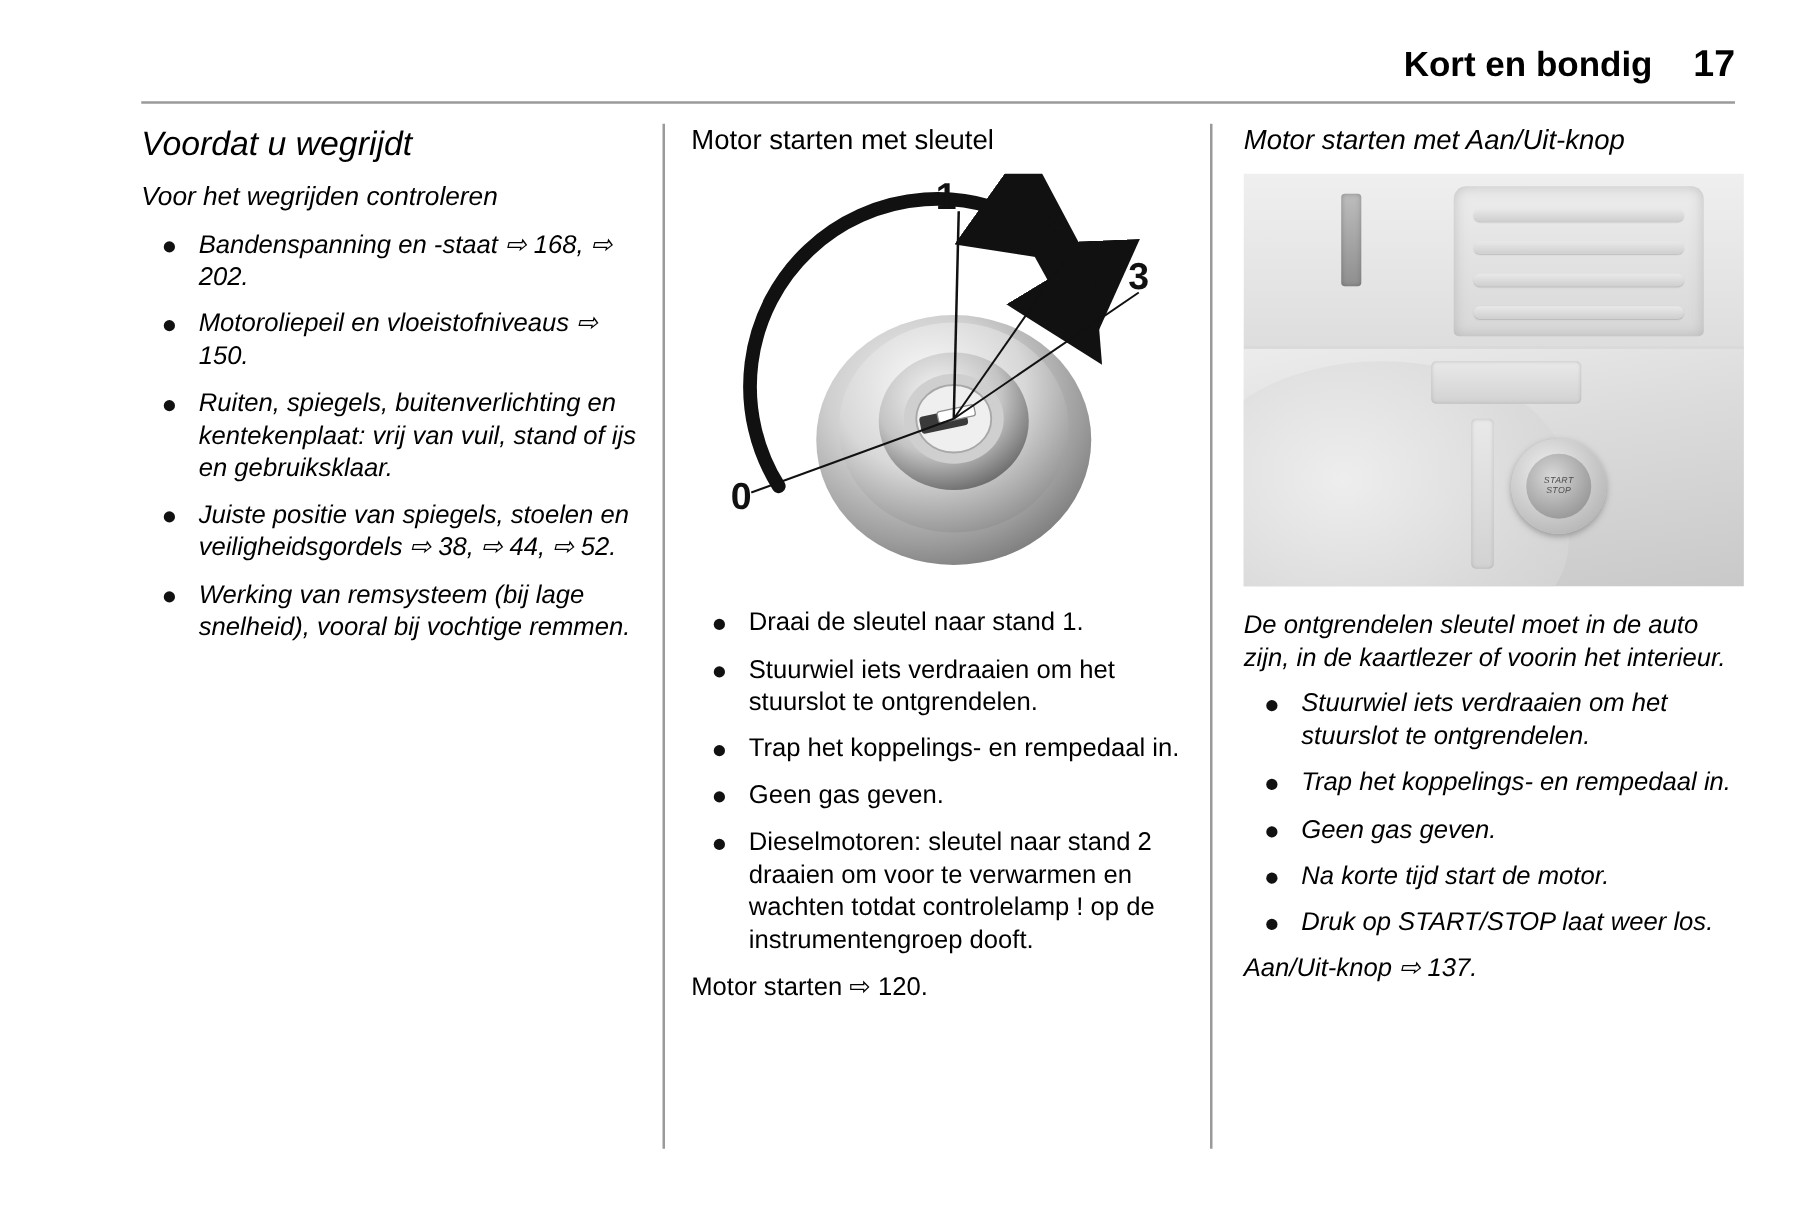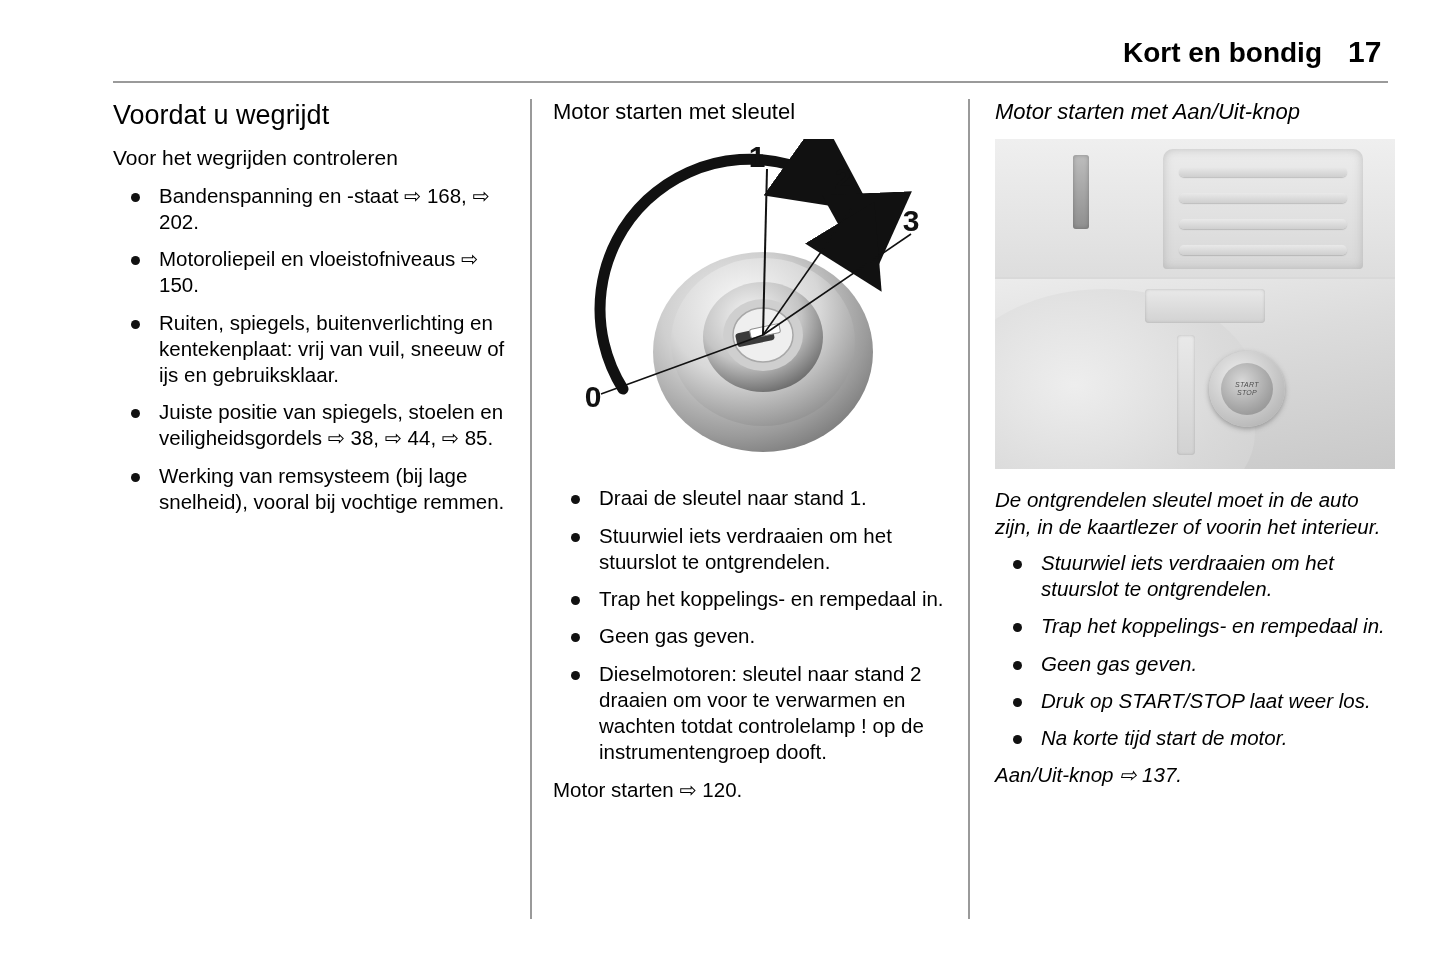--- a/index.html
+++ b/index.html
@@ -34,35 +34,36 @@
   .header-title {
     font-size: 28px;
     font-weight: bold;
     letter-spacing: 0px;
   }
   .header-pagenum {
     font-size: 30px;
     font-weight: bold;
     margin-left: 26px;
     min-width: 40px;
+    text-align: right;
   }
   .header-rule {
     position: absolute;
     left: 113px;
     top: 80px;
     width: 1275px;
     height: 2px;
     background: #9a9a9a;
   }
   
   .col {
     position: absolute;
     top: 98px;
   }
-  .col1 { left: 113px;  width: 400px; }
+  .col1 { left: 113px;  width: 400px; font-style: italic; }
   .col2 { left: 553px;  width: 410px; }
   .col3 { left: 995px;  width: 400px; font-style: italic; }
 
   .vrule {
     position: absolute;
     top: 98px;
     width: 2px;
     height: 820px;
     background: #9a9a9a;
   }
@@ -220,22 +221,22 @@
 
   <div class="vrule vrule-1"></div>
   <div class="vrule vrule-2"></div>
 
   <div class="col col1">
     <h1 class="title">Voordat u wegrijdt</h1>
     <h2 class="subtitle">Voor het wegrijden controleren</h2>
     <ul class="bullets">
       <li>Bandenspanning en -staat ⇨ 168, ⇨ 202.</li>
       <li>Motoroliepeil en vloeistofniveaus ⇨ 150.</li>
-      <li>Ruiten, spiegels, buitenverlichting en kentekenplaat: vrij van vuil, sneeuw of ijs en gebruiksklaar.</li>
-      <li>Juiste positie van spiegels, stoelen en veiligheidsgordels ⇨ 38, ⇨ 44, ⇨ 85.</li>
+      <li>Ruiten, spiegels, buitenverlichting en kentekenplaat: vrij van vuil, stand of ijs en gebruiksklaar.</li>
+      <li>Juiste positie van spiegels, stoelen en veiligheidsgordels ⇨ 38, ⇨ 44, ⇨ 52.</li>
       <li>Werking van remsysteem (bij lage snelheid), vooral bij vochtige remmen.</li>
     </ul>
   </div>
 
   <div class="col col2">
     <h2 class="coltitle">Motor starten met sleutel</h2>
 
     <div class="fig-key">
       <svg width="410" height="330" viewBox="0 0 410 330" xmlns="http://www.w3.org/2000/svg">
         <defs>
@@ -320,19 +321,19 @@
           <div class="ph-btn-label">START<br>STOP</div>
         </div>
       </div>
     </div>
 
     <div class="para">De ontgrendelen sleutel moet in de auto zijn, in de kaartlezer of voorin het interieur.</div>
     <ul class="bullets">
       <li>Stuurwiel iets verdraaien om het stuurslot te ontgrendelen.</li>
       <li>Trap het koppelings- en rempedaal in.</li>
       <li>Geen gas geven.</li>
+      <li>Na korte tijd start de motor.</li>
       <li>Druk op START/STOP laat weer los.</li>
-      <li>Na korte tijd start de motor.</li>
     </ul>
     <div class="para">Aan/Uit-knop ⇨ 137.</div>
   </div>
 
 </div>
 
 </body></html>

